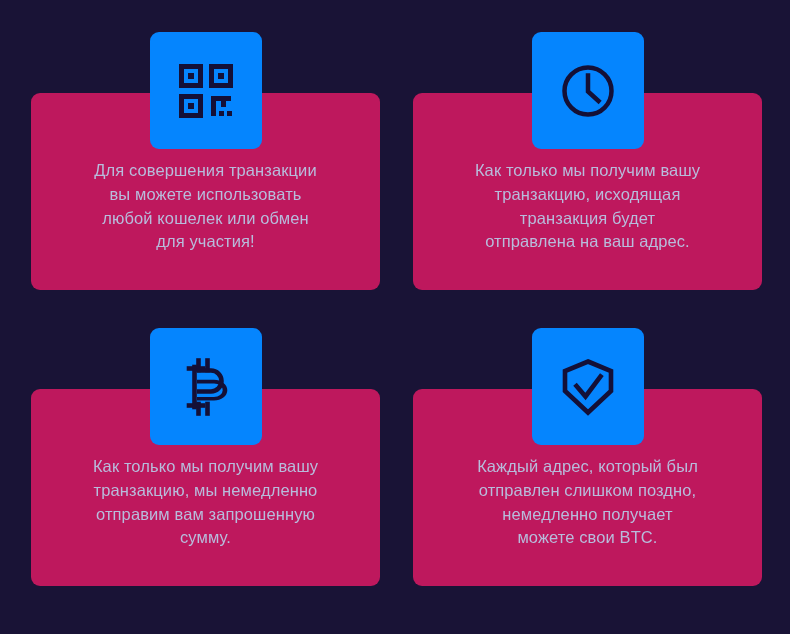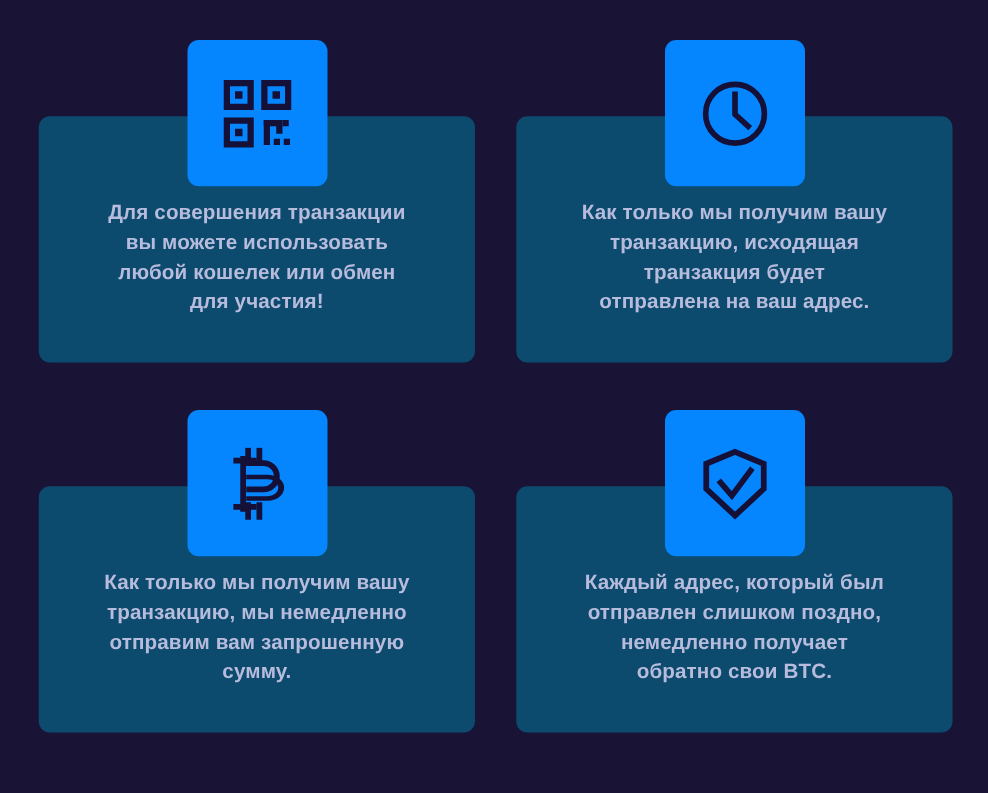--- a/index.html
+++ b/index.html
@@ -28,24 +28,23 @@
     left: 31px;
     top: 93px;
     width: 732px;
     height: 494px;
   }
 
   .card {
     position: absolute;
     width: 349px;
     height: 197px;
-    background: #0c4a6e;
+    background: #be185d;
     border-radius: 9px;
     box-sizing: border-box;
-    font-weight: bold;
   }
   .card.col-1 { left: 0px; }
   .card.col-2 { left: 382px; }
   .card.row-1 { top: 0px; }
   .card.row-2 { top: 296px; }
 
   
   .icon-tile {
     position: absolute;
     left: 50%;
@@ -148,17 +147,17 @@
     <div class="card col-2 row-2">
       <div class="icon-tile">
         <svg width="58" height="58" viewBox="0 0 58 58" aria-hidden="true">
           <path d="M29 3.5 L52 13 V33 L29 54.5 L6 33 V13 Z" fill="none" stroke="#141037" stroke-width="4.6" stroke-linejoin="miter"></path>
           <path d="M17.5 28 L26.5 38.5 L41.5 18.5" fill="none" stroke="#141037" stroke-width="4.6" stroke-linecap="square" stroke-linejoin="miter"></path>
         </svg>
       </div>
       <div class="card-text">Каждый адрес, который был
 отправлен слишком поздно,
 немедленно получает
-обратно свои BTC.</div>
+можете свои BTC.</div>
     </div>
 
   </div>
 </div>
 
 </body></html>

